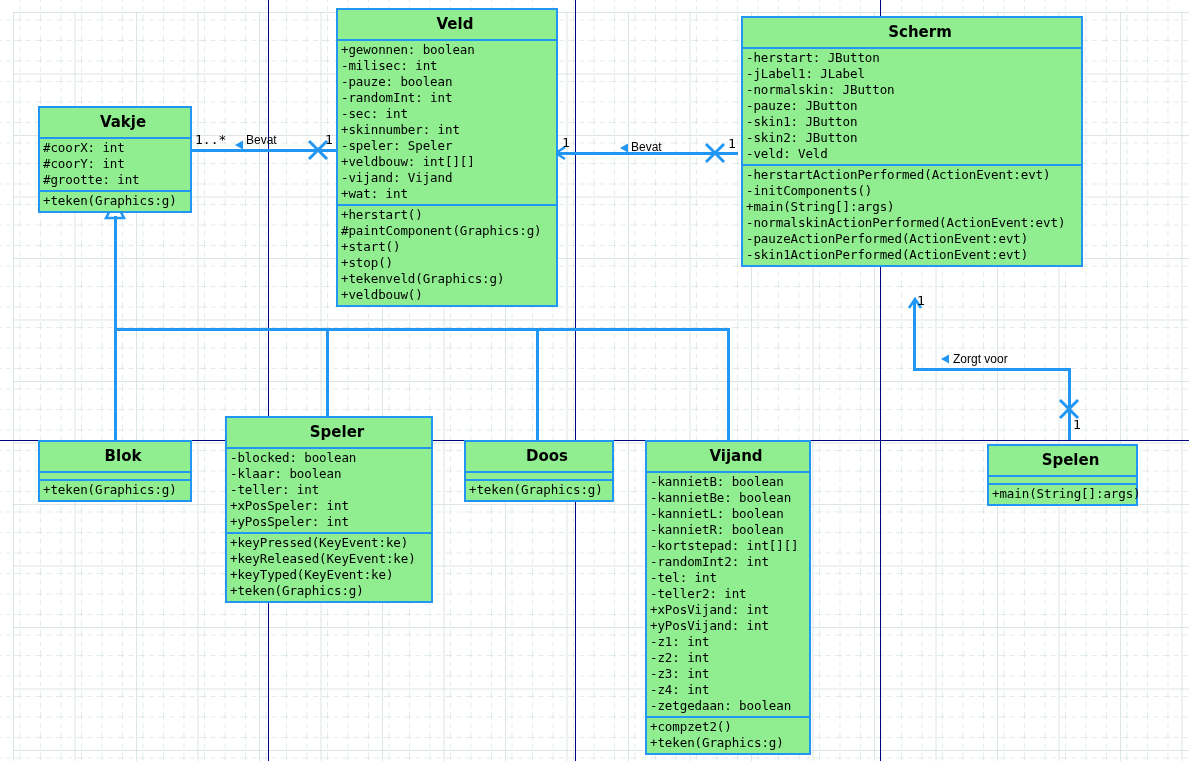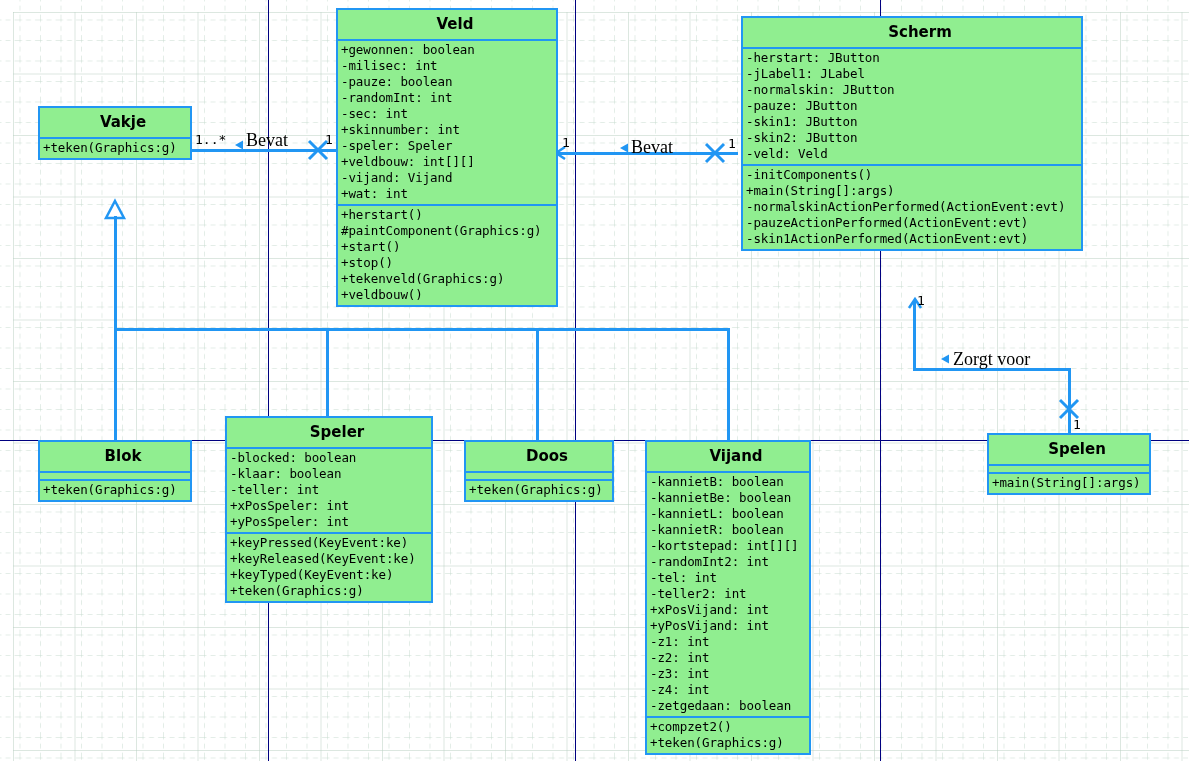--- a/index.html
+++ b/index.html
@@ -70,22 +70,22 @@
 
   .pagebreak {
     position: absolute;
     background: #000080;
   }
   .pagebreak.h { height: 1px; }
   .pagebreak.v { width: 1px; }
 
   .edge-label {
     position: absolute;
-    font-family: Liberation Serif, serif;
-    font-size: 18px;
+    font-family: Liberation Sans, sans-serif;
+    font-size: 12px;
     color: #000000;
     white-space: nowrap;
     line-height: 14px;
   }
   .mult {
     position: absolute;
     font-family: "DejaVu Sans Mono", monospace;
     font-size: 13px;
     color: #000000;
     white-space: nowrap;
@@ -186,20 +186,25 @@
   <div class="conn v" style="left:114px; top:216px; height:114px;"></div>
   <div class="conn h" style="left:114px; top:328px; width:616px;"></div>
   <div class="conn v" style="left:114px; top:328px; height:113px;"></div>
   <div class="conn v" style="left:326px; top:328px; height:113px;"></div>
   <div class="conn v" style="left:536px; top:328px; height:113px;"></div>
   <div class="conn v" style="left:727px; top:328px; height:113px;"></div>
 
   <div class="uml-class" style="left:38px; top:106px; width:154px;">
     <div class="uml-title">Vakje</div>
     <div class="compartment">
+      <div class="member">#coorX: int</div>
+      <div class="member">#coorY: int</div>
+      <div class="member">#grootte: int</div>
+    </div>
+    <div class="compartment">
       <div class="member">+teken(Graphics:g)</div>
     </div>
   </div>
 
   <div class="uml-class" style="left:336px; top:8px; width:222px;">
     <div class="uml-title">Veld</div>
     <div class="compartment">
       <div class="member">+gewonnen: boolean</div>
       <div class="member">-milisec: int</div>
       <div class="member">-pauze: boolean</div>
@@ -226,20 +231,21 @@
     <div class="compartment">
       <div class="member">-herstart: JButton</div>
       <div class="member">-jLabel1: JLabel</div>
       <div class="member">-normalskin: JButton</div>
       <div class="member">-pauze: JButton</div>
       <div class="member">-skin1: JButton</div>
       <div class="member">-skin2: JButton</div>
       <div class="member">-veld: Veld</div>
     </div>
     <div class="compartment">
+      <div class="member">-herstartActionPerformed(ActionEvent:evt)</div>
       <div class="member">-initComponents()</div>
       <div class="member">+main(String[]:args)</div>
       <div class="member">-normalskinActionPerformed(ActionEvent:evt)</div>
       <div class="member">-pauzeActionPerformed(ActionEvent:evt)</div>
       <div class="member">-skin1ActionPerformed(ActionEvent:evt)</div>
     </div>
   </div>
 
   <div class="uml-class" style="left:38px; top:440px; width:154px;">
     <div class="uml-title">Blok</div>
@@ -292,21 +298,21 @@
       <div class="member">-z3: int</div>
       <div class="member">-z4: int</div>
       <div class="member">-zetgedaan: boolean</div>
     </div>
     <div class="compartment">
       <div class="member">+compzet2()</div>
       <div class="member">+teken(Graphics:g)</div>
     </div>
   </div>
 
-  <div class="uml-class" style="left:987px; top:433px; width:164px;">
+  <div class="uml-class" style="left:987px; top:444px; width:151px;">
     <div class="uml-title">Spelen</div>
     <div class="compartment empty"></div>
     <div class="compartment">
       <div class="member">+main(String[]:args)</div>
     </div>
   </div>
 
 </div>
 
 </body></html>

